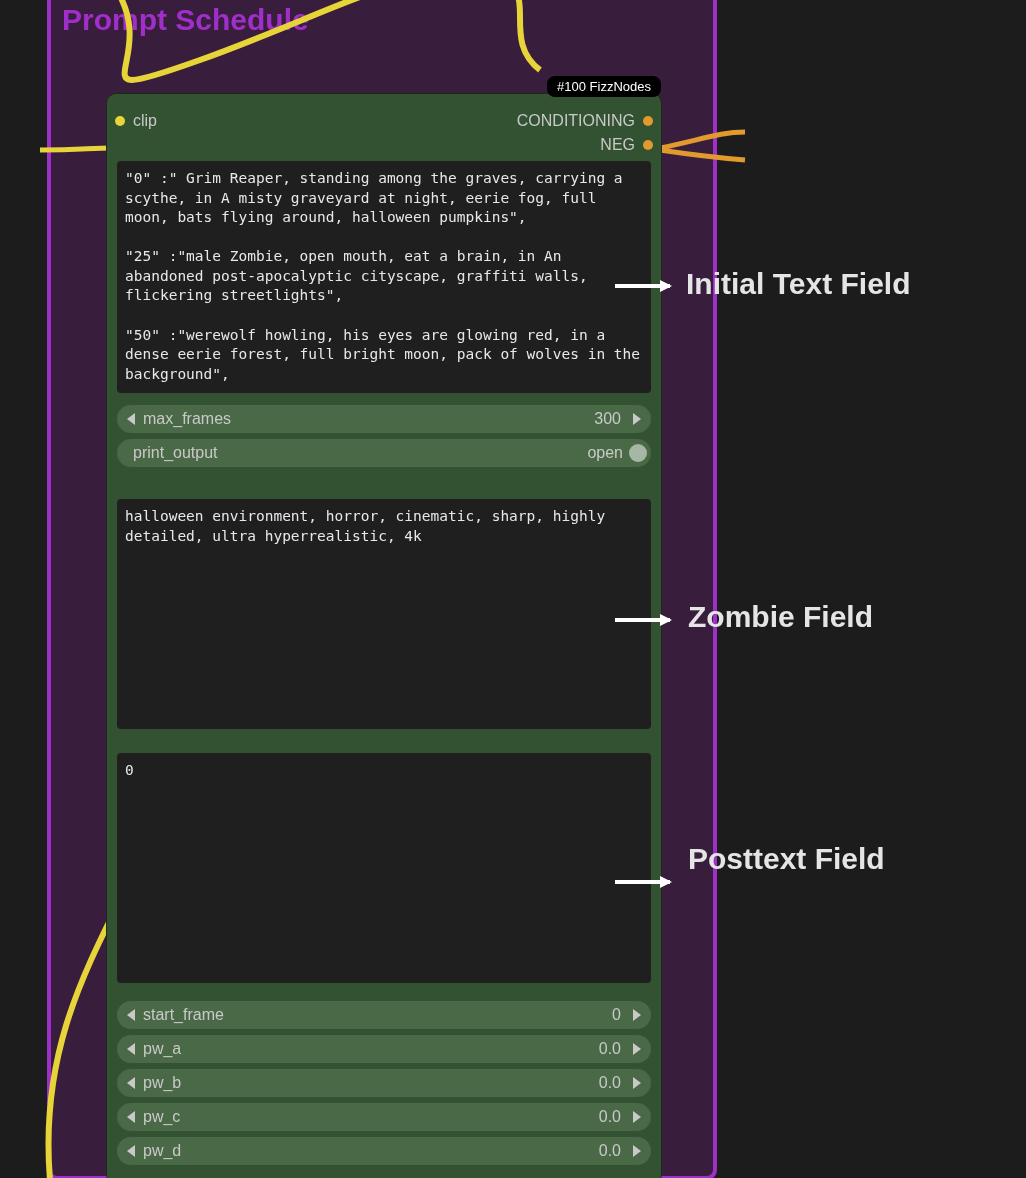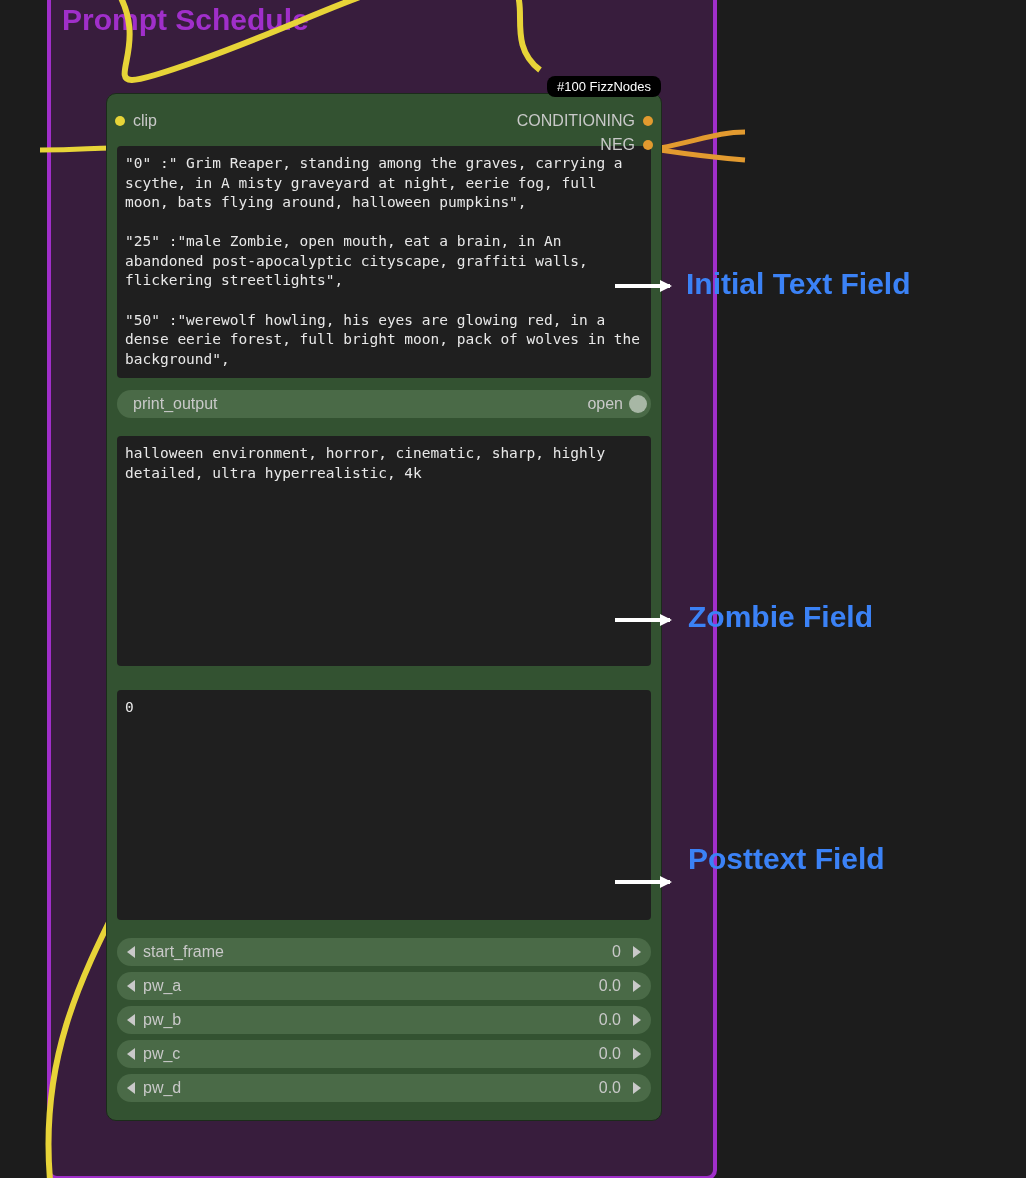--- a/index.html
+++ b/index.html
@@ -79,21 +79,21 @@
     right: 0;
     background: #000;
     color: #fff;
     padding: 3px 10px;
     border-radius: 8px;
     font-size: 13px;
   }
 
   .ports {
     position: relative;
-    height: 52px;
+    height: 67px;
     padding-left: 44px;
   }
   .port-left, .port-right {
     position: absolute;
     display: flex;
     align-items: center;
     font-size: 16px;
     color: #c9c9c9;
   }
   .port-left { left: 8px; }
@@ -159,39 +159,39 @@
     margin: 0 4px 0 8px;
   }
   .pill .label { flex: 0 0 auto; }
   .pill .spacer { flex: 1 1 auto; }
   .pill .value { flex: 0 0 auto; margin-right: 4px; }
 
   .pill-toggle {
     background: #4a6a47;
     border-radius: 16px;
     height: 28px;
-    margin-bottom: 4px;
+    margin-bottom: 18px;
     display: flex;
     align-items: center;
     padding: 0 4px 0 16px;
     color: #c9c9c9;
     font-size: 16px;
     box-sizing: border-box;
   }
   .pill-toggle .spacer { flex: 1; }
   .toggle-knob {
     width: 18px; height: 18px; border-radius: 50%;
     background: #a7b7a5;
     margin-left: 6px;
   }
 
   
   .annot {
     position: absolute;
-    color: #3b82f6;
+    color: #e5e5e5;
     font-size: 30px;
     font-weight: 700;
     white-space: nowrap;
     text-align: right;
   }
   .annot-arrow {
     position: absolute;
     height: 0;
     border-top: 4px solid #fff;
   }
@@ -248,20 +248,27 @@
 
 "25" :"male Zombie, open mouth, eat a brain, in An abandoned post-apocalyptic cityscape, graffiti walls, flickering streetlights",
 
 "50" :"werewolf howling, his eyes are glowing red, in a dense eerie forest, full bright moon, pack of wolves in the background",
 
 "75" :"Frankenstein's Monster, in a dim laboratory filled with scientific equipment, Lightning flashes through the windows",
 
 "100" :"Witch wearing a dark robe and a pointy hat, sinister eyes, holding candles, in a cluttered hut, filled with spell ingredients, candles, halloween pumpkins"</textarea>
 
     
+    <div class="pill">
+      <span class="arrow arrow-left"></span>
+      <span class="label">max_frames</span>
+      <span class="spacer"></span>
+      <span class="value">300</span>
+      <span class="arrow arrow-right"></span>
+    </div>
 
     
     <div class="pill-toggle">
       <span class="label">print_output</span>
       <span class="spacer"></span>
       <span>open</span>
       <span class="toggle-knob"></span>
     </div>
 
     <textarea class="textbox tb-pre" style="">halloween environment, horror, cinematic, sharp, highly detailed, ultra hyperrealistic, 4k</textarea>

